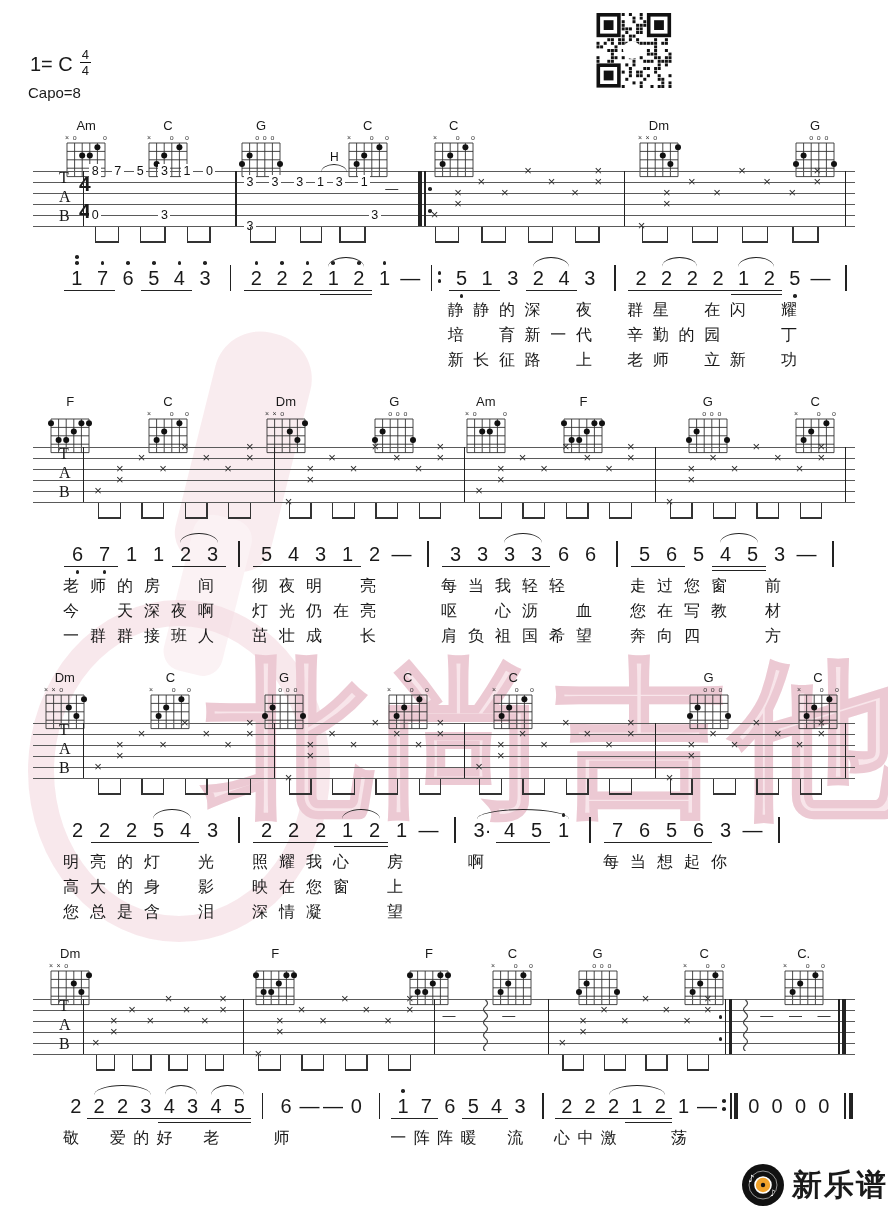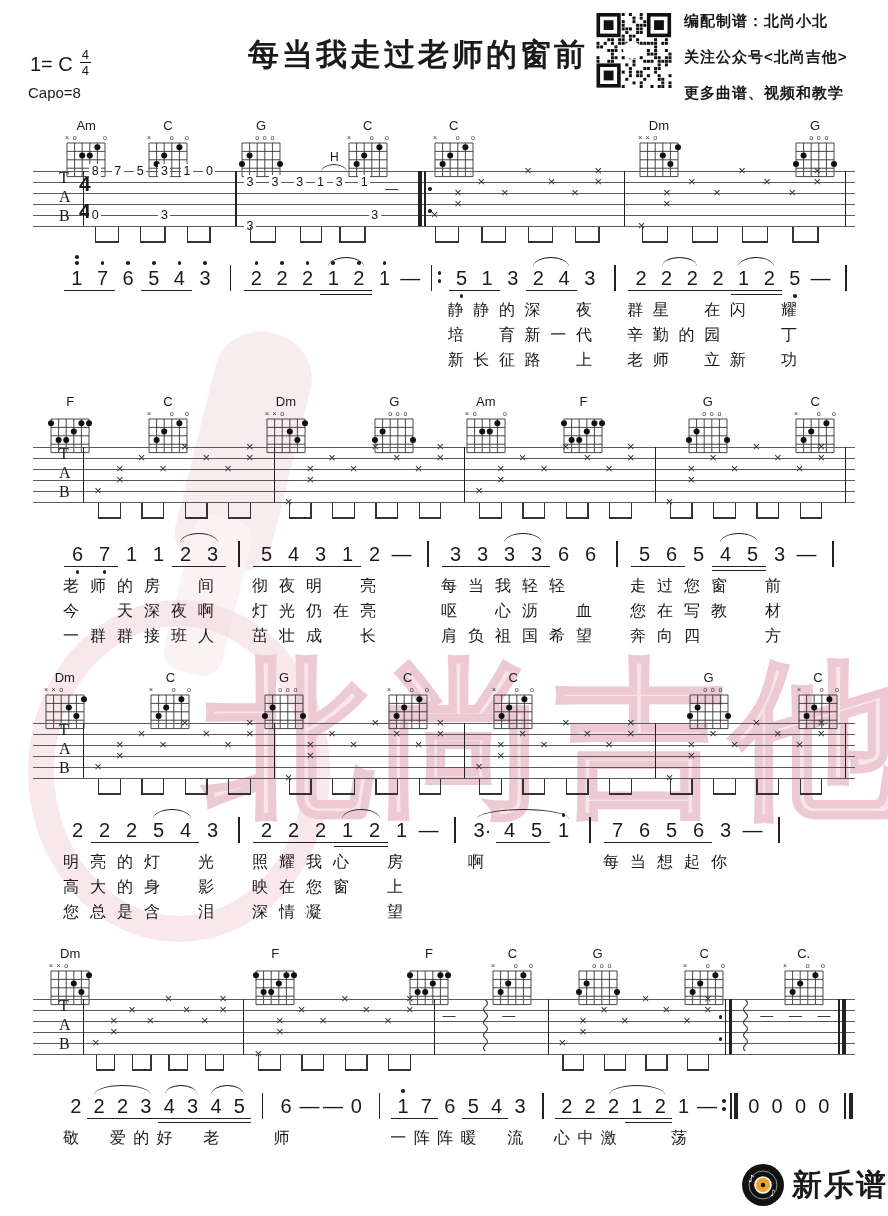--- a/index.html
+++ b/index.html
@@ -57,21 +57,20 @@
   .logo-text{font-size:30px;font-weight:bold;letter-spacing:2px;margin-left:6px;}
 </style>
 </head>
 <body>
 
 <div class="page">
   <div class="keysig">
     <span>1= C</span><span class="frac"><span class="fn">4</span><span class="fd">4</span></span>
   </div>
   <div class="capo">Capo=8</div>
-  <div class="title">每当我走过老师的窗前</div>
   <div class="qr"><svg id="qrsvg" width="76" height="82">
         <rect x="0" y="0" width="76" height="82" fill="#fff"></rect>
         <rect x="0.5" y="31.8" width="3" height="3" fill="#111"></rect>
         <rect x="0.5" y="35.4" width="3" height="3" fill="#111"></rect>
         <rect x="0.5" y="46.2" width="3" height="3" fill="#111"></rect>
         <rect x="0.5" y="49.800000000000004" width="3" height="3" fill="#111"></rect>
         <rect x="4.1" y="35.4" width="3" height="3" fill="#111"></rect>
         <rect x="7.7" y="31.8" width="3" height="3" fill="#111"></rect>
         <rect x="11.3" y="28.2" width="3" height="3" fill="#111"></rect>
         <rect x="11.3" y="39" width="3" height="3" fill="#111"></rect>
@@ -195,25 +194,20 @@
         <rect x="4.1" y="6.6" width="17" height="17" fill="#fff"></rect>
         <rect x="7.7" y="10.2" width="9.8" height="9.8" fill="#111"></rect>
         <rect x="50.9" y="3" width="24.2" height="24.2" fill="#111"></rect>
         <rect x="54.5" y="6.6" width="17" height="17" fill="#fff"></rect>
         <rect x="58.1" y="10.2" width="9.8" height="9.8" fill="#111"></rect>
         <rect x="0.5" y="53.4" width="24.2" height="24.2" fill="#111"></rect>
         <rect x="4.1" y="57" width="17" height="17" fill="#fff"></rect>
         <rect x="7.7" y="60.6" width="9.8" height="9.8" fill="#111"></rect>
         <circle cx="36" cy="40" r="9" fill="#fff"></circle>
       </svg></div>
-  <div class="qrtext">
-    <div>编配制谱：北尚小北</div>
-    <div>关注公众号&lt;北尚吉他&gt;</div>
-    <div>更多曲谱、视频和教学</div>
-  </div>
 
   <div class="wm wm-head"></div>
   <div class="wm wm-ring"></div>
   <div class="wm wm-cn">北尚吉他</div>
 
   <div id="systems">
       <div class="system" style="top: 120px;">
         <div class="chord" style="left: 9.7%;"><div class="chord-name">Am</div><svg width="44" height="46">
             <line x1="3" y1="11" x2="3" y2="44.6" stroke="#333" stroke-width="0.9"></line>
             <line x1="10.6" y1="11" x2="10.6" y2="44.6" stroke="#333" stroke-width="0.9"></line>

